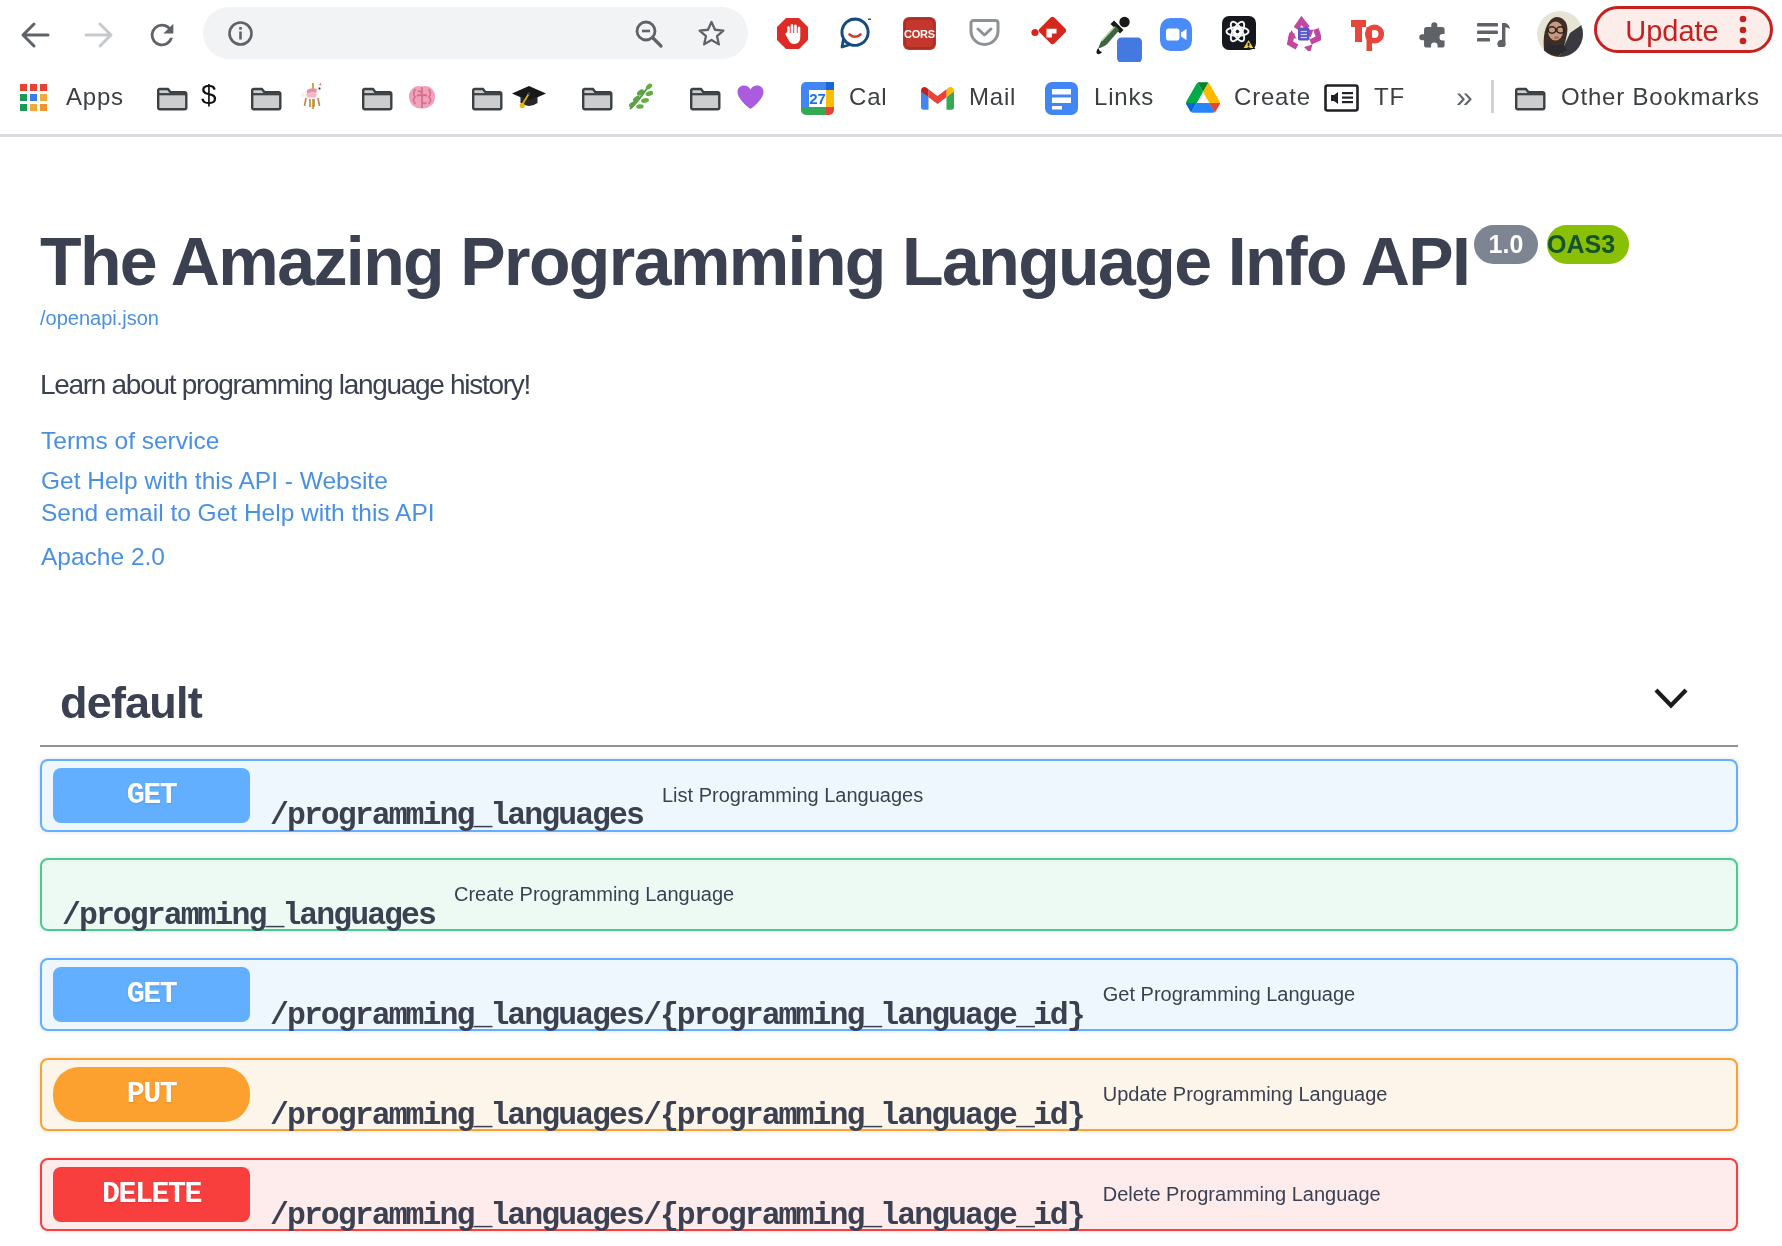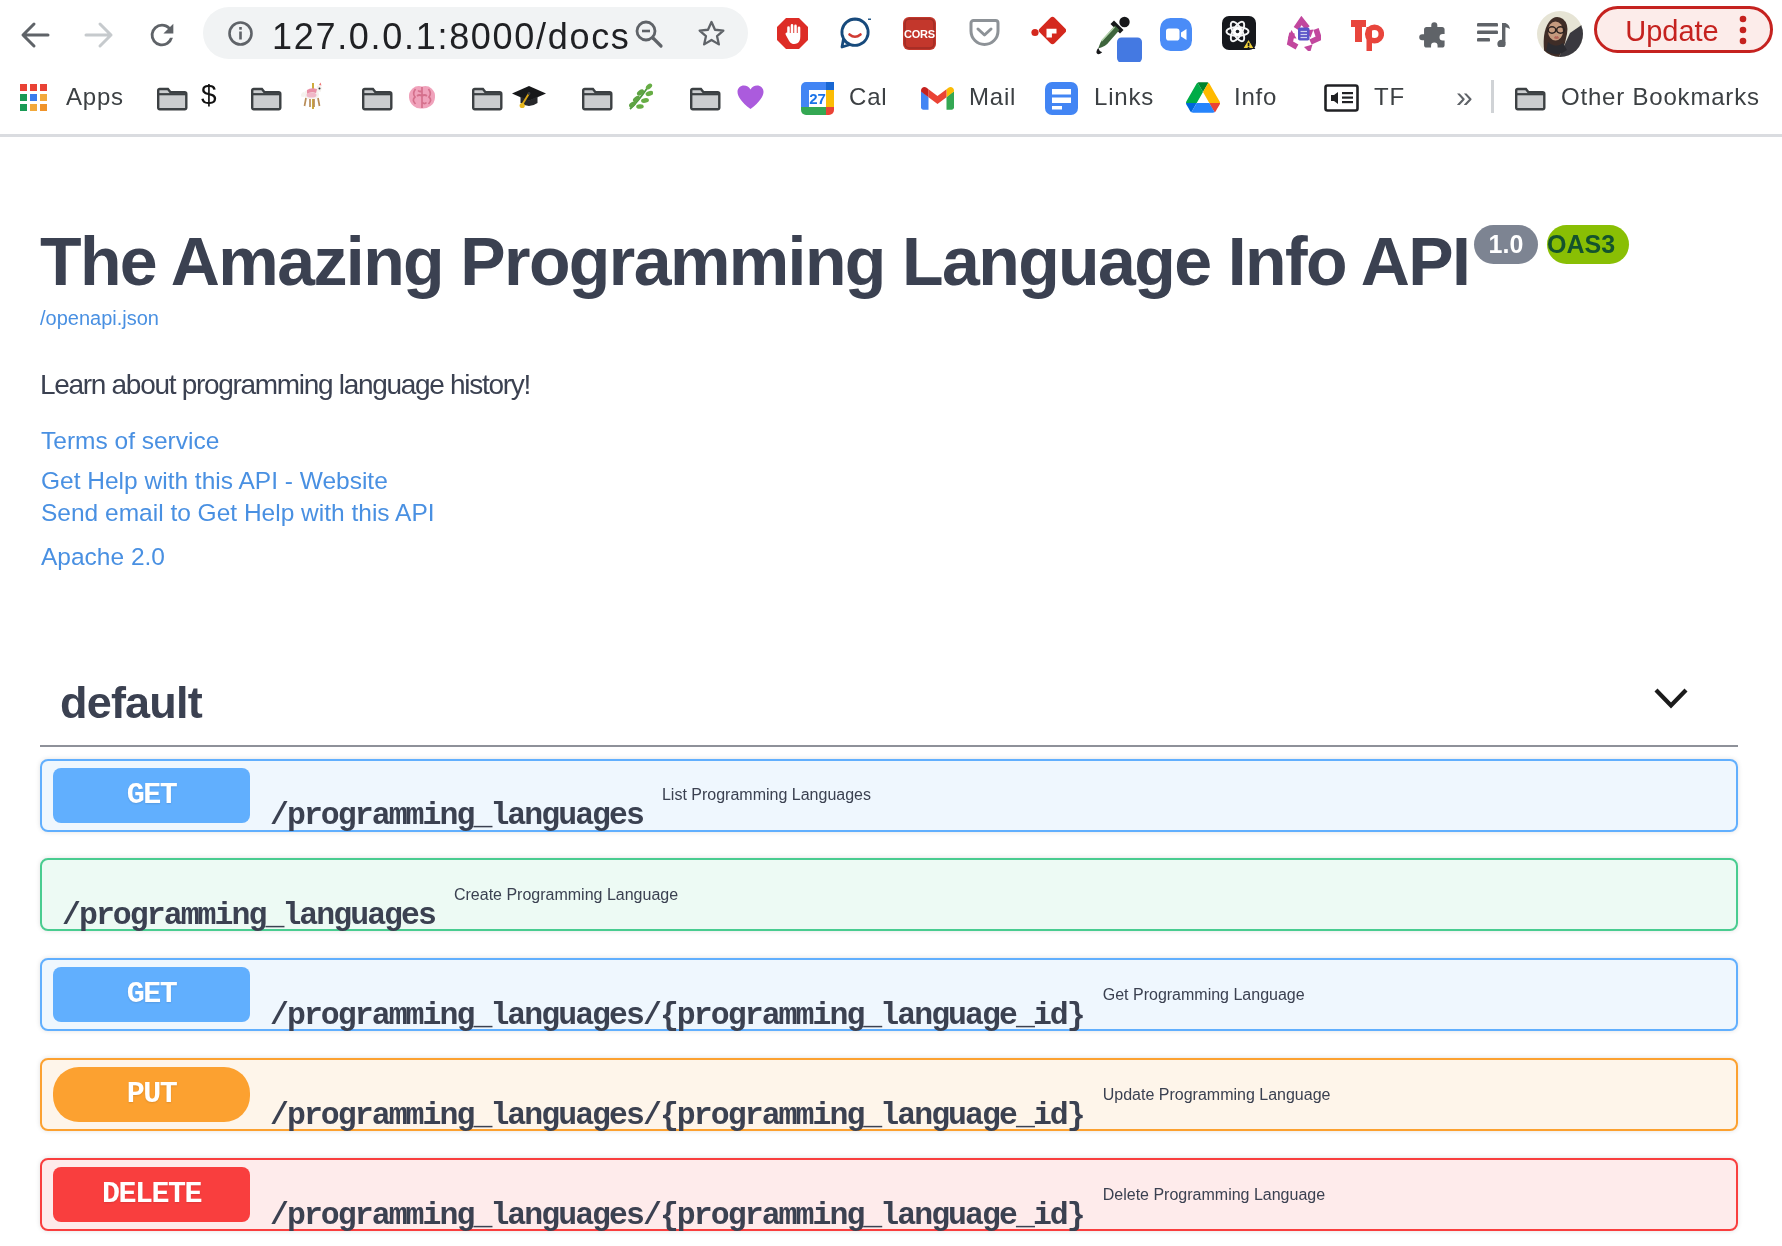--- a/index.html
+++ b/index.html
@@ -2,21 +2,21 @@
 <html><head>
 <meta charset="utf-8">
 <style>
   * { margin:0; padding:0; box-sizing:border-box; }
   html,body { width:1782px; height:1246px; background:#fff; overflow:hidden; }
   body { font-family:"Liberation Sans", sans-serif; position:relative; }
   .abs { position:absolute; }
   .row { left:40px; width:1698px; height:73px; border:2px solid; border-radius:8px; display:flex; align-items:center; box-shadow:0 0 5px rgba(0,0,0,0.12); }
   .mth { width:197px; height:55px; margin-left:11px; border-radius:8px; color:#fff; font-weight:bold; font-family:"Liberation Mono",monospace; font-size:30px; letter-spacing:-1.5px; text-align:center; line-height:55px; flex:none; text-shadow:0 1px 2px rgba(0,0,0,0.12); }
   .pth { margin-left:20px; font-family:"Liberation Mono", monospace; font-weight:bold; font-size:31.5px; letter-spacing:-1.95px; color:#3b4151; white-space:nowrap; position:relative; top:2.5px;margin-top:36px; }
-  .dsc { margin-left:19px; font-size:16px; color:#3b4151; white-space:nowrap; }
+  .dsc { margin-left:19px; font-size:20px; color:#3b4151; white-space:nowrap; }
   .bklabel { top:85.4px; font-size:24px; line-height:24px; color:#3c4043; letter-spacing:0.8px; }
   .fold { top:85px; width:33px; height:25px; }
   svg.fold { overflow:visible; }
 </style>
 </head>
 <body>
 
 <div class="abs" id="toolbar" style="left:0;top:0;width:1782px;height:62px;background:#fff;">
 
   <svg class="abs" style="left:20px;top:20px" width="30" height="30" viewBox="0 0 30 30" fill="none" stroke="#5f6368" stroke-width="3" stroke-linecap="round" stroke-linejoin="round">
@@ -32,21 +32,20 @@
   </svg>
 
   <div class="abs" style="left:203px;top:7px;width:545px;height:52px;background:#f1f3f4;border-radius:26px;"></div>
 
   <svg class="abs" style="left:228px;top:21px" width="25" height="25" viewBox="0 0 25 25" fill="none">
     <circle cx="12.5" cy="12.5" r="11" stroke="#5f6368" stroke-width="2.6"></circle>
     <rect x="11.2" y="10.5" width="2.6" height="8" fill="#5f6368"></rect>
     <rect x="11.2" y="6" width="2.6" height="2.7" fill="#5f6368"></rect>
   </svg>
 
-  <div class="abs" style="left:272px;top:19px;font-size:36px;line-height:36px;letter-spacing:1.7px;color:#202124;">127.0.0.1:8000/docs</div>
 
   <svg class="abs" style="left:634px;top:19px" width="30" height="30" viewBox="0 0 30 30" fill="none" stroke="#5f6368">
     <circle cx="12" cy="12" r="9" stroke-width="2.8"></circle>
     <line x1="8" y1="12" x2="16" y2="12" stroke-width="2.6"></line>
     <line x1="19" y1="19" x2="27" y2="27" stroke-width="3.2" stroke-linecap="round"></line>
   </svg>
 
   <svg class="abs" style="left:697px;top:19px" width="29" height="29" viewBox="0 0 24 24" fill="none" stroke="#5f6368" stroke-width="1.9" stroke-linejoin="round">
     <path d="M12 2.5 L14.9 8.9 L21.8 9.6 L16.6 14.2 L18.1 21 L12 17.4 L5.9 21 L7.4 14.2 L2.2 9.6 L9.1 8.9 Z"></path>
   </svg>
@@ -279,21 +278,21 @@
 <div class="abs bklabel" style="left:1094px;">Links</div>
 
 <svg class="abs" style="left:1186px;top:82px" width="34" height="31" viewBox="0 0 87.3 78">
   <path fill="#0066da" d="m6.6 66.85 3.85 6.65c.8 1.4 1.95 2.5 3.3 3.3l13.75-23.8h-27.5c0 1.55.4 3.1 1.2 4.5z"></path>
   <path fill="#00ac47" d="m43.65 25-13.75-23.8c-1.35.8-2.5 1.9-3.3 3.3l-25.4 44a9.06 9.06 0 0 0-1.2 4.5h27.5z"></path>
   <path fill="#ea4335" d="m73.55 76.8c1.35-.8 2.5-1.9 3.3-3.3l1.6-2.75 7.65-13.25c.8-1.4 1.2-2.95 1.2-4.5h-27.502l5.852 11.5z"></path>
   <path fill="#00832d" d="m43.65 25 13.75-23.8c-1.35-.8-2.9-1.2-4.5-1.2h-18.5c-1.6 0-3.15.45-4.5 1.2z"></path>
   <path fill="#2684fc" d="m59.8 53h-32.3l-13.75 23.8c1.35.8 2.9 1.2 4.5 1.2h50.8c1.6 0 3.15-.45 4.5-1.2z"></path>
   <path fill="#ffba00" d="m73.4 26.5-12.7-22c-.8-1.4-1.95-2.5-3.3-3.3l-13.75 23.8 16.15 28h27.45c0-1.55-.4-3.1-1.2-4.5z"></path>
 </svg>
-<div class="abs bklabel" style="left:1234px;">Info</div>
+<div class="abs bklabel" style="left:1234px;">Create</div>
 
 <svg class="abs" style="left:1324px;top:84px" width="35" height="28" viewBox="0 0 35 28">
   <rect x="1.5" y="1.5" width="32" height="25" rx="2" fill="#fff" stroke="#202124" stroke-width="2.6"></rect>
   <path d="M7 11 h3 l4 -3 v12 l-4 -3 h-3 z" fill="#202124"></path>
   <rect x="18" y="8" width="11" height="2.2" fill="#202124"></rect>
   <rect x="18" y="12.5" width="11" height="2.2" fill="#202124"></rect>
   <rect x="18" y="17" width="11" height="2.2" fill="#202124"></rect>
 </svg>
 <div class="abs bklabel" style="left:1374px;">TF</div>
 

